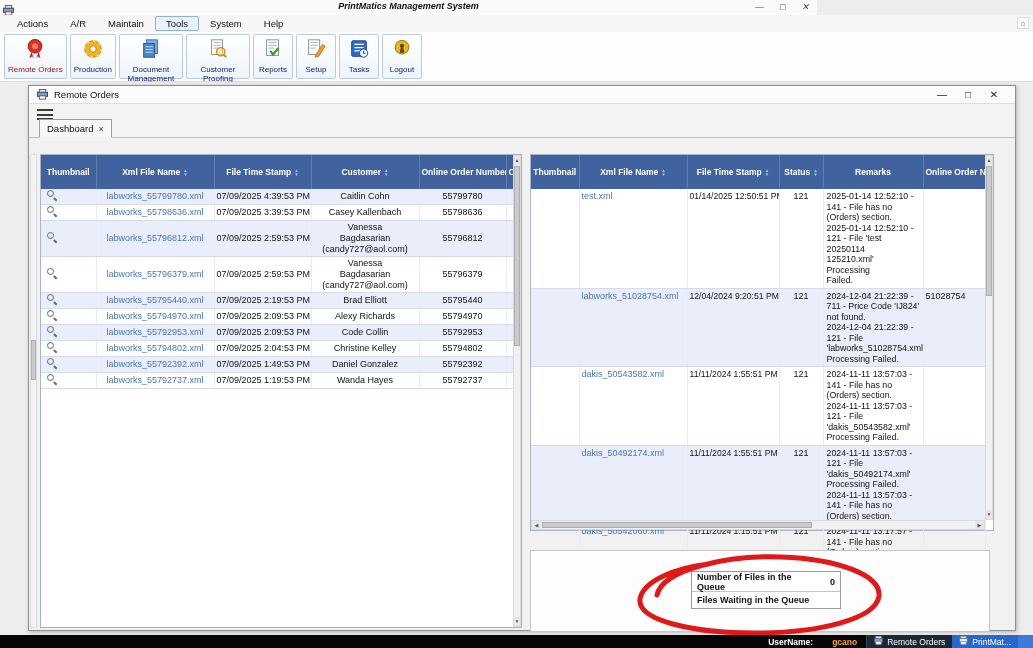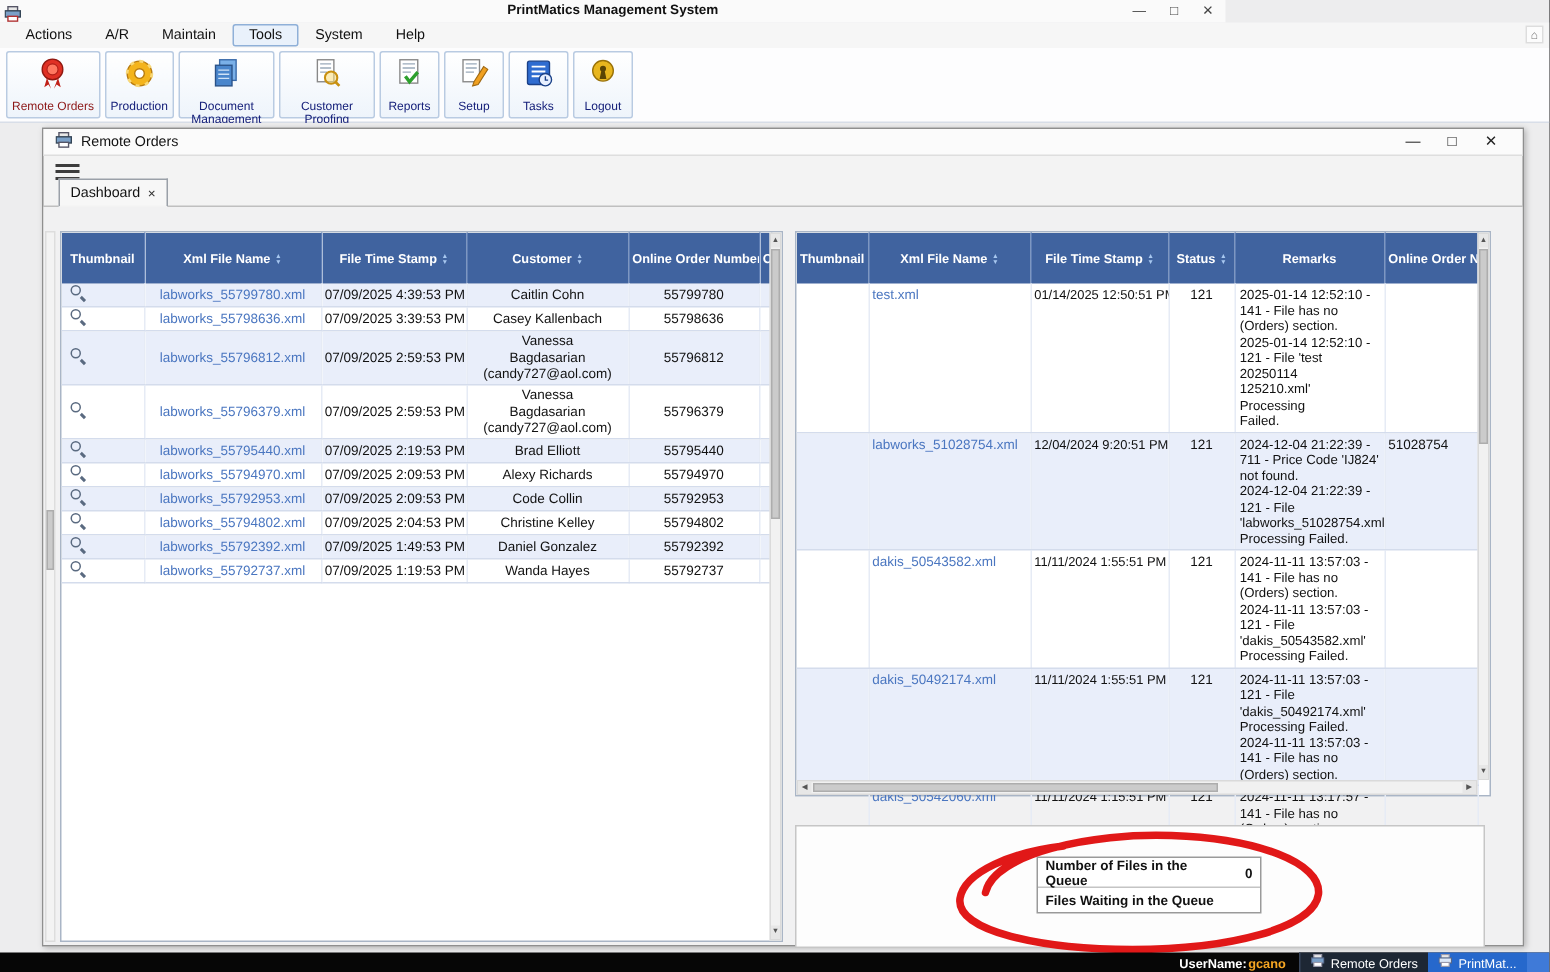--- a/index.html
+++ b/index.html
@@ -2,21 +2,21 @@
 <html><head>
 <meta charset="utf-8">
 <style>
   * { margin:0; padding:0; box-sizing:border-box; }
   html,body { background:#222; }
   .screen {
     position:relative; width:1033px; height:648px; overflow:hidden;
     background:#ededee; font-family:"Liberation Sans", sans-serif; color:#111;
   }
   
-  .titlebar { position:absolute; left:0; top:0; width:817px; height:15px; background:#fafafa; }
+  .titlebar { position:absolute; left:0; top:0; width:817px; height:15px; background:#fafafa;font-style:italic; }
   .titlebar .app-icon { position:absolute; left:3px; top:2px; }
   .titlebar .title { position:absolute; left:50%; top:1px; transform:translateX(-50%); font-size:9px; font-weight:600; white-space:nowrap; }
   .titlebar .win-ctrls { position:absolute; right:8px; top:0; display:flex; gap:16px; font-size:9px; color:#444; }
   .titlebar .win-ctrls span { cursor:default; line-height:14px; }
   
   .menubar { position:absolute; left:0; top:15px; width:1033px; height:17px; background:#f6f6f6; display:flex; align-items:center; padding-left:6px; }
   .menu-item { font-size:9.5px; padding:2px 11px; color:#111; }
   .menu-item.active { border:1px solid #8fb0d8; background:#e9f1fb; border-radius:2px; padding:1px 10px; }
   .menubar-corner { position:absolute; right:4px; top:2px; width:12px; height:12px; font-size:8px; color:#777; text-align:center; line-height:12px; border:1px solid #ddd; background:#fcfcfc; }
   
@@ -72,21 +72,21 @@
   
   .bottom-panel { position:absolute; left:501px; top:412px; width:460px; height:82px; background:#fdfdfd; border:1px solid #c6c6c6; }
   .queue-box { position:absolute; left:160px; top:20px; width:150px; height:38px; background:#fff; border:1px solid #9a9a9a; }
   .queue-row { height:19px; display:flex; align-items:center; font-size:9px; font-weight:bold; padding:0 5px; }
   .queue-row + .queue-row { border-top:1px solid #c4c4c4; height:17px; }
   .queue-val { margin-left:auto; padding-left:8px; }
   .red-annotation { position:absolute; left:92px; top:0; width:270px; height:85px; overflow:visible; pointer-events:none; }
   
   .taskbar { position:absolute; left:0; top:635px; width:1033px; height:13px; background:#060606; display:flex; align-items:center; color:#fff; font-size:8.5px; }
   .tb-right { margin-left:auto; display:flex; align-items:center; height:100%; }
-  .tb-user-label { font-weight:bold; margin-right:1px; }
+  .tb-user-label { font-weight:bold; margin-right:19px; }
   .tb-user-value { color:#f6a623; font-weight:bold; margin-right:9px; }
   .tb-btn { height:13px; display:flex; align-items:center; gap:4px; padding:0 7px; white-space:nowrap; }
   .tb-btn.b1 { background:#1d2734; border-left:1px solid #39465c; }
   .tb-btn.b2 { background:#2668cc; }
   .tb-stub { width:15px; height:13px; background:#3f7ad8; }
 </style>
 </head>
 <body>
 
 <div class="screen">

